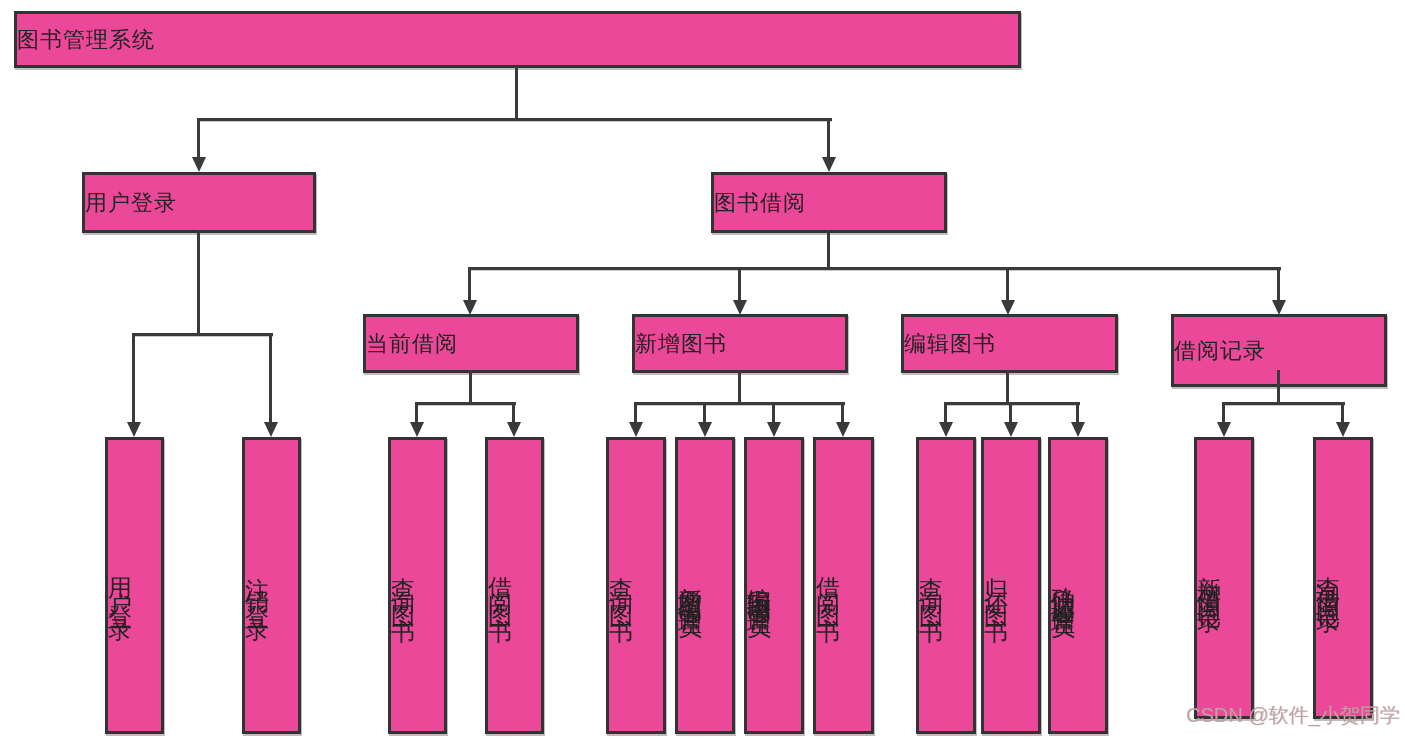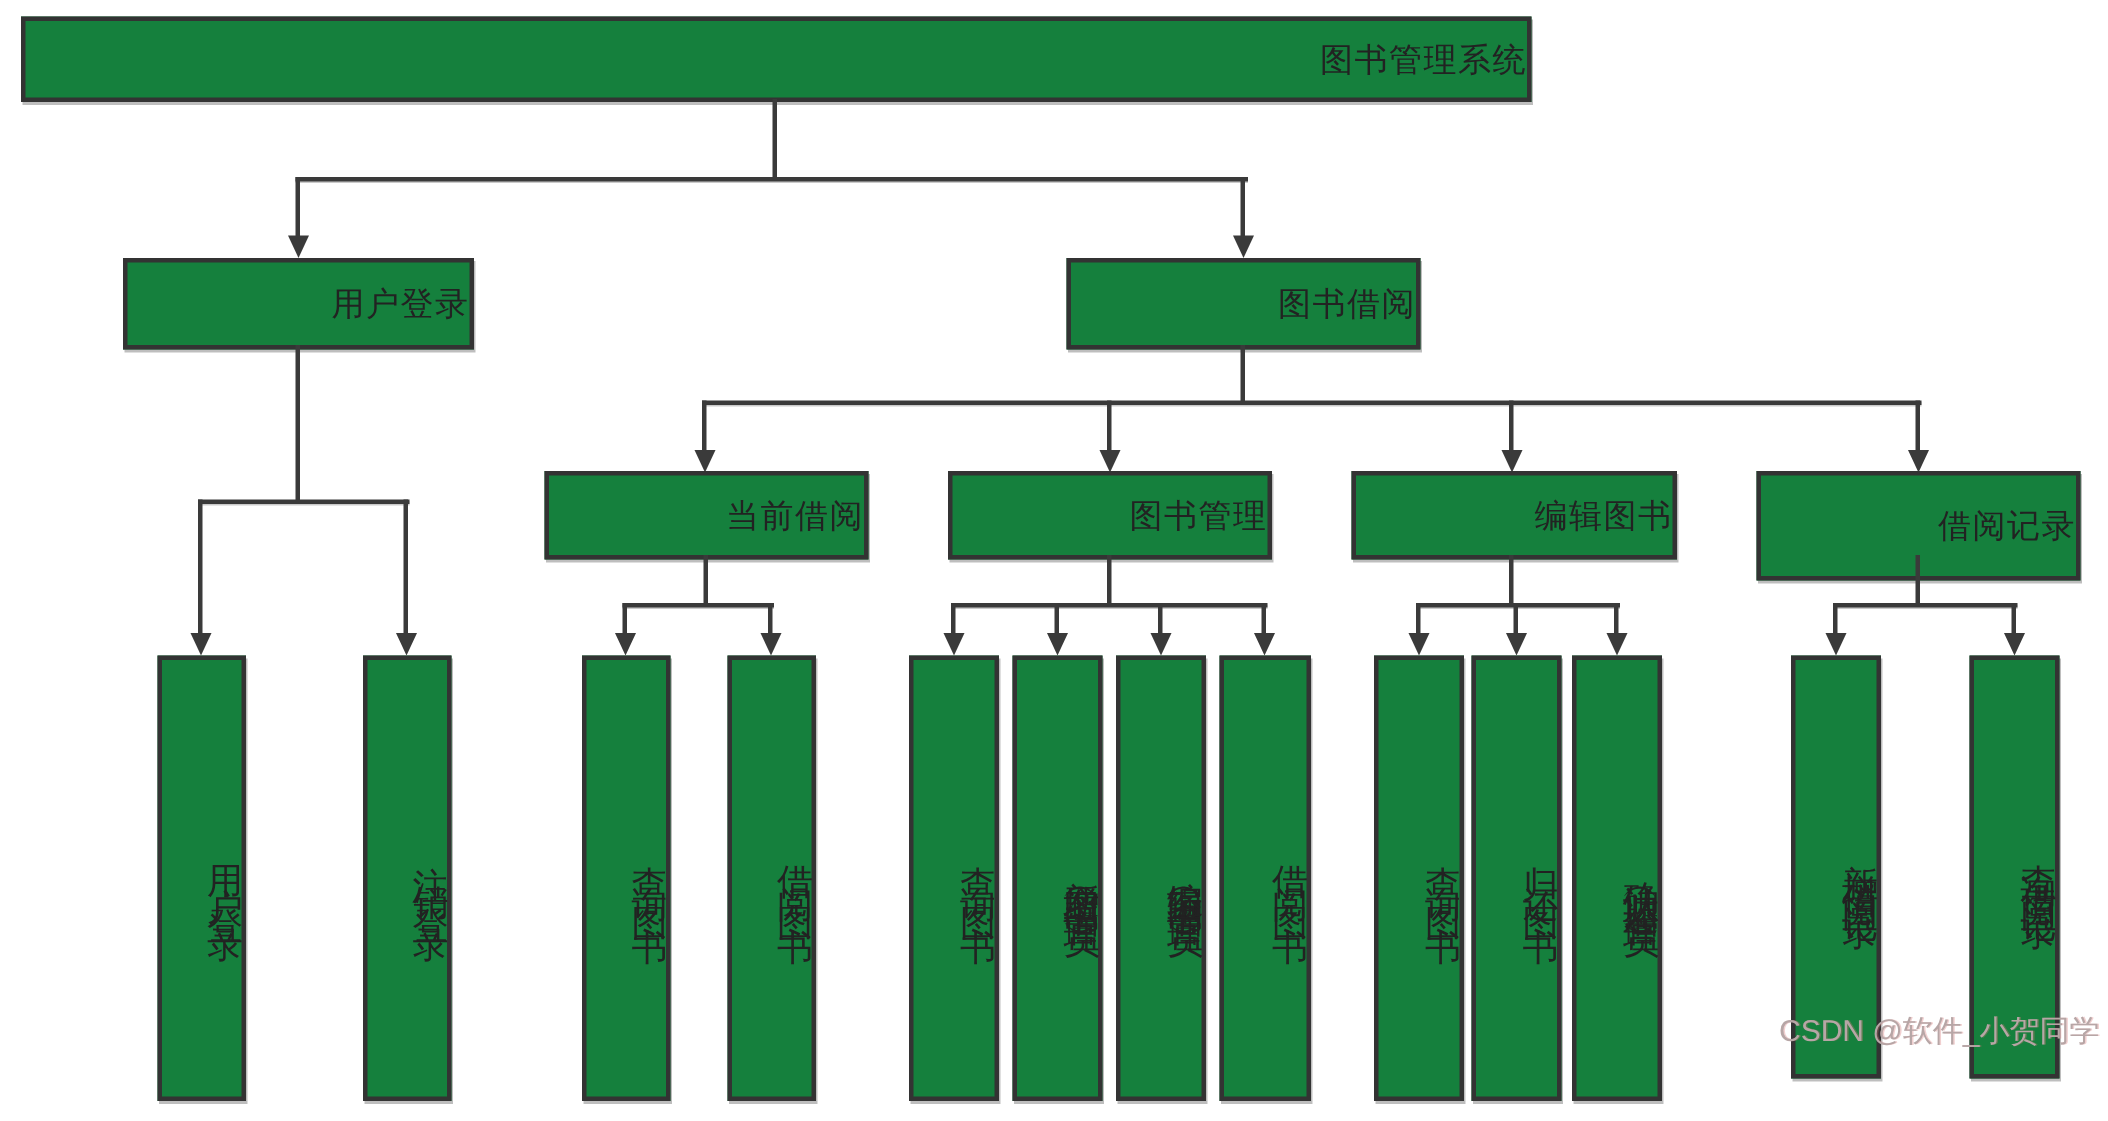--- a/index.html
+++ b/index.html
@@ -10,24 +10,24 @@
     background: #ffffff;
     overflow: hidden;
     font-family: "Liberation Sans", "DejaVu Sans", sans-serif;
     color: #222222;
   }
   
   .node {
     position: absolute;
     box-sizing: border-box;
     border: 3px solid #333333;
-    background: #15803d;
+    background: #ec4899;
     display: flex;
     align-items: center;
-    justify-content: flex-end;
+    justify-content: flex-start;
     box-shadow: 1px 2px 0 rgba(70,70,70,0.35);
   }
   .node.header span { font-size: 22px; letter-spacing: 1px; }
   .node.root span { font-size: 22px; letter-spacing: 1px; }
   
   .leaf span {
     writing-mode: vertical-rl;
     text-orientation: mixed;
     font-size: 24px;
     line-height: 1;
@@ -47,21 +47,21 @@
   .arrow {
     position: absolute;
     width: 0; height: 0;
     border-left: 7px solid transparent;
     border-right: 7px solid transparent;
     border-top: 15px solid #3a3a3a;
   }
   .watermark {
     position: absolute;
     left: 1186px;
-    top: 674px;
+    top: 702px;
     font-size: 20px;
     color: #b7a6a6;
     text-shadow: 1px 0 0 rgba(214,120,120,0.35);
     white-space: nowrap;
   }
 </style>
 </head>
 <body>
 
 <div class="canvas">
@@ -100,21 +100,21 @@
   <div class="arrow" style="left:733px; top:300px;"></div>
   <div class="vline" style="left:1006px; top:267px; height:36px;"></div>
   <div class="arrow" style="left:1001px; top:300px;"></div>
   <div class="vline" style="left:1277px; top:267px; height:36px;"></div>
   <div class="arrow" style="left:1272px; top:300px;"></div>
 
   <div class="node header" style="left:363px; top:314px; width:216px; height:59px;">
     <span>当前借阅</span>
   </div>
   <div class="node header" style="left:632px; top:314px; width:216px; height:59px;">
-    <span>图书管理</span>
+    <span>新增图书</span>
   </div>
   <div class="node header" style="left:901px; top:314px; width:217px; height:59px;">
     <span>编辑图书</span>
   </div>
   <div class="node header" style="left:1171px; top:314px; width:216px; height:73px;">
     <span>借阅记录</span>
   </div>
 
   <div class="vline" style="left:469px; top:370px; height:34px;"></div>
   <div class="hline" style="left:415px; top:402px; width:101px;"></div>

